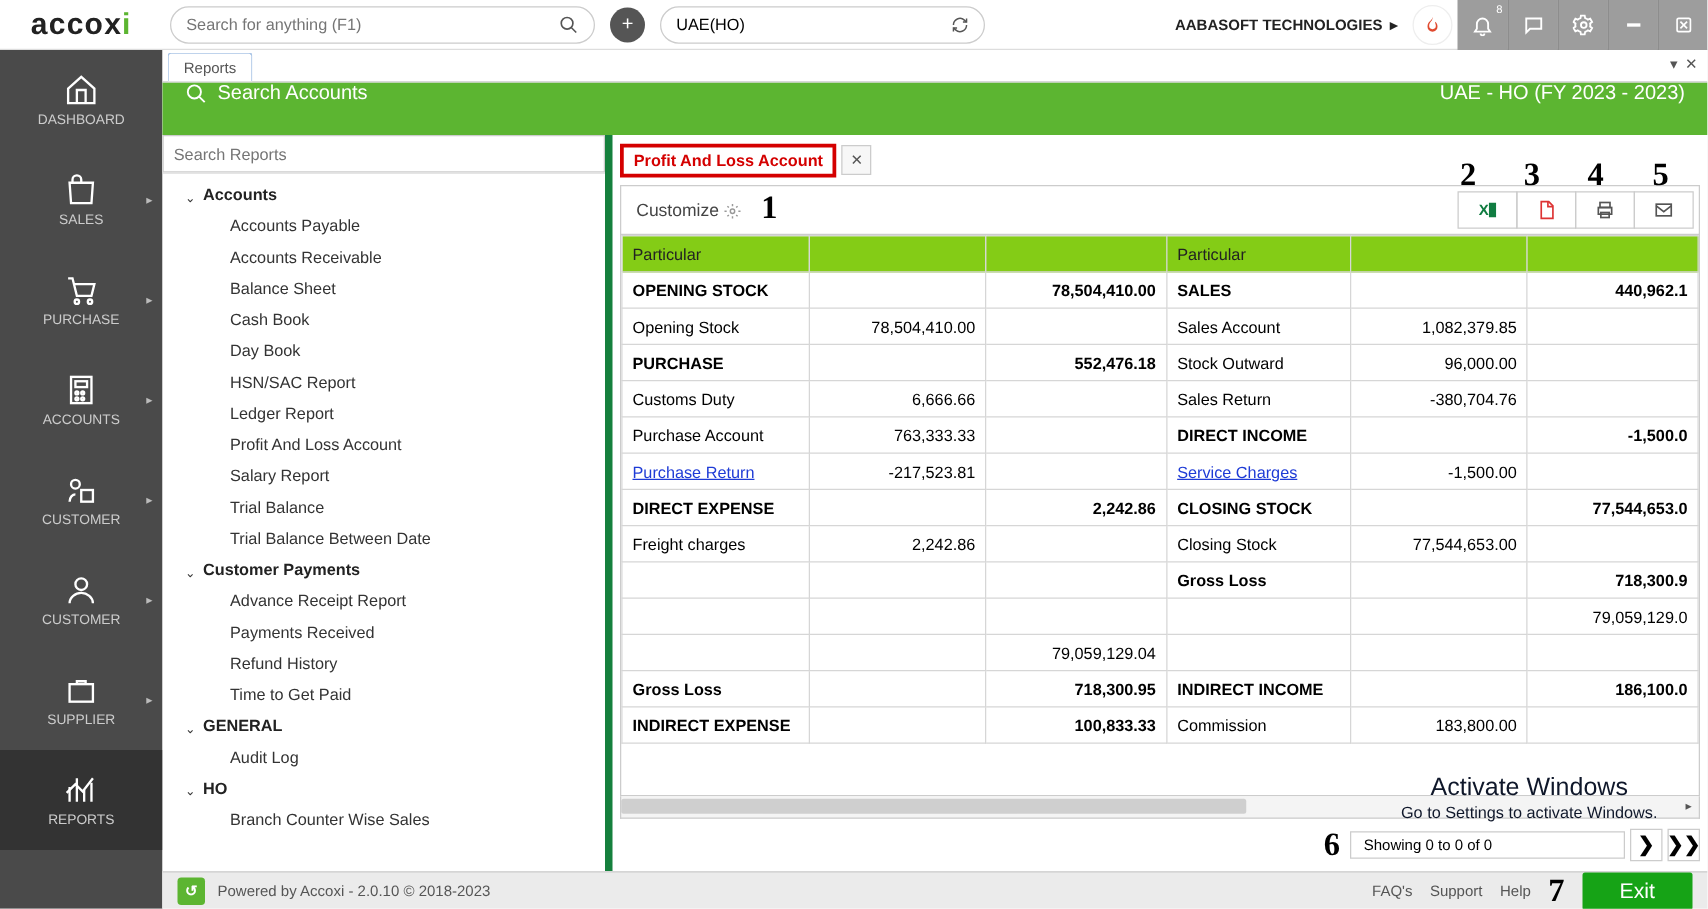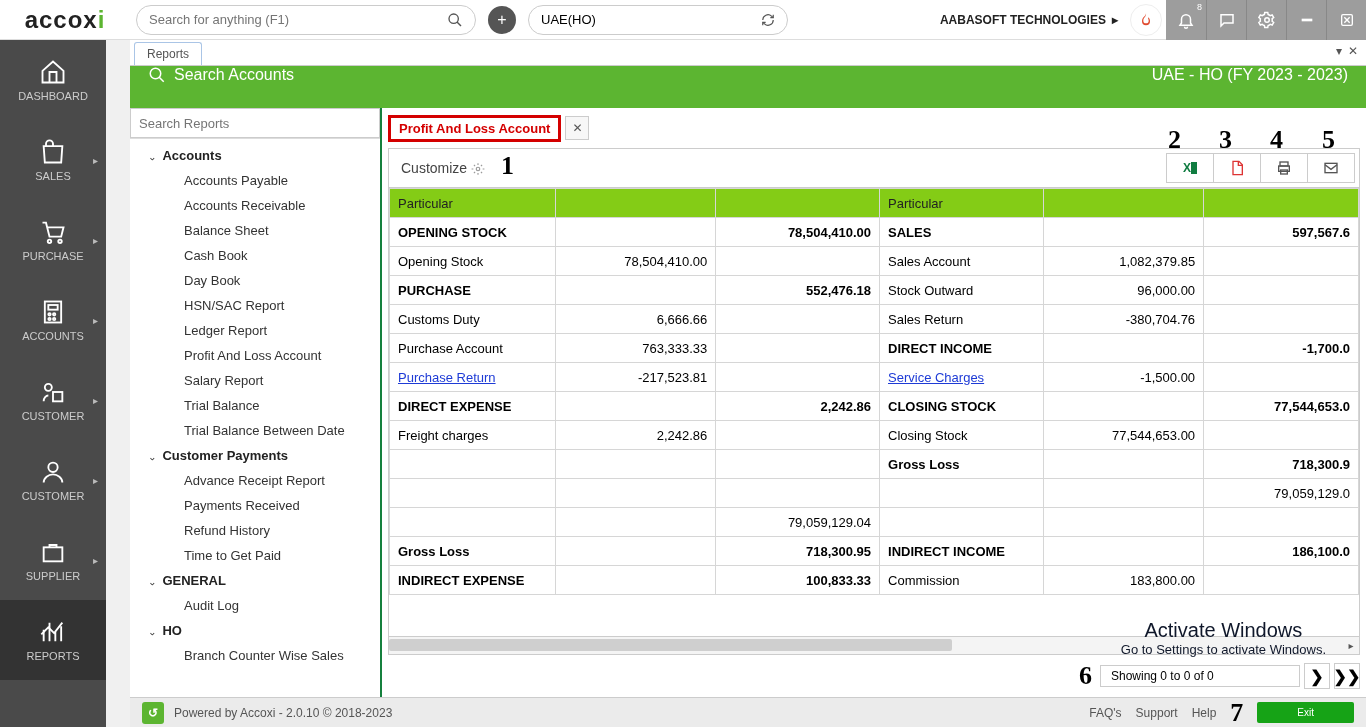--- a/index.html
+++ b/index.html
@@ -12,33 +12,33 @@
 .search-box .sicon{color:#555}
 .plus-btn{width:28px;height:28px;border-radius:50%;background:#555;color:#fff;display:flex;align-items:center;justify-content:center;margin:0 12px;font-size:16px}
 .branch-box{flex:0 0 260px;height:30px;border:1px solid #ccc;border-radius:15px;display:flex;align-items:center;padding:0 12px;justify-content:space-between;font-size:13px}
 .topbar-spacer{flex:1}
 .company{font-size:12px;font-weight:600;color:#222;display:flex;align-items:center;gap:6px}
 .top-icons{display:flex;align-items:center;height:40px;margin-left:12px}
 .top-icons .flame{width:32px;height:32px;border-radius:50%;border:1px solid #eee;display:flex;align-items:center;justify-content:center;margin-right:4px}
 .top-icons .gbox{width:40px;height:40px;display:flex;align-items:center;justify-content:center;background:#9d9d9d;color:#fff;position:relative}
 .top-icons .gbox.sep{border-left:1px solid #888}
 .badge{position:absolute;top:2px;right:4px;font-size:9px;color:#fff}
-.sidebar{position:absolute;left:0;top:40px;width:106px;bottom:0;background:#4a4a4a;display:flex;flex-direction:column}
+.sidebar{position:absolute;left:0;top:40px;width:130px;bottom:0;background:#4a4a4a;display:flex;flex-direction:column}
 .nav-item{height:80px;display:flex;flex-direction:column;align-items:center;justify-content:center;color:#ccc;font-size:11px;position:relative;cursor:pointer}
 .nav-item.active{background:#333}
 .nav-item .nicon{font-size:26px;margin-bottom:4px;color:#fff}
 .nav-item .chev{position:absolute;right:8px;top:50%;transform:translateY(-50%);color:#bbb;font-size:10px}
 .main{position:absolute;left:130px;top:40px;right:0;bottom:0;background:#fff;display:flex;flex-direction:column}
 .tabs{height:26px;display:flex;align-items:flex-end;border-bottom:1px solid #ccc;padding-left:4px;position:relative}
 .tab{padding:4px 12px;border:1px solid #aac5e6;border-bottom:none;font-size:12px;background:#fff;color:#555;border-radius:3px 3px 0 0}
 .tab-close-controls{position:absolute;right:8px;top:4px;display:flex;gap:6px;font-size:12px;color:#555}
 .green-bar{height:42px;background:#5cb531;color:#fff;display:flex;align-items:flex-start;padding:0 18px;justify-content:space-between;font-size:16px}
 .green-bar .sa{display:flex;align-items:center;gap:8px}
 .content{flex:1;display:flex;overflow:hidden}
-.left-panel{width:252px;border-right:2px solid #15803d;display:flex;flex-direction:column}
+.left-panel{width:360px;border-right:6px solid #15803d;display:flex;flex-direction:column}
 .search-reports{height:30px;border:1px solid #ccc;margin:0;padding:0 8px;font-size:13px;outline:none}
 .tree{flex:1;overflow-y:auto;border-top:1px solid #ddd;padding:4px 0;font-size:13px;position:relative}
 .tree .grp{padding:5px 10px 5px 18px;font-weight:700;color:#222;cursor:pointer}
 .tree .grp::before{content:"⌃";display:inline-block;transform:rotate(180deg);margin-right:6px;font-size:10px;color:#333;font-weight:400}
 .tree .leaf{padding:5px 10px 5px 54px;color:#333;cursor:pointer}
 .tree::-webkit-scrollbar{width:14px}
 .tree::-webkit-scrollbar-thumb{background:#c0c0c0;border-radius:2px}
 .tree::-webkit-scrollbar-track{background:#f0f0f0}
 .right-panel{flex:1;display:flex;flex-direction:column;padding:6px 6px 0 6px;position:relative}
 .doc-tabs{display:flex;align-items:center;height:28px}
@@ -54,28 +54,28 @@
 table{border-collapse:collapse;width:100%;font-size:13px}
 th,td{border:1px solid #d6d6d6;padding:6px 8px;text-align:left;height:29px;white-space:nowrap}
 th{font-weight:400;background:#84cc16;color:#222}
 td.num{text-align:right}
 td.bold{font-weight:700}
 a.lnk{color:#1e3bd6;text-decoration:underline}
 .hscroll{height:18px;border:1px solid #ccc;border-top:none;background:#f4f4f4;position:relative}
 .hscroll .thumb{position:absolute;left:0;top:2px;height:12px;width:58%;background:#cfcfcf;border-radius:2px}
 .hscroll .rbtn{position:absolute;right:0;top:0;width:16px;height:16px;display:flex;align-items:center;justify-content:center;font-size:10px;color:#555}
 .pager{display:flex;justify-content:flex-end;align-items:center;padding:6px 0;gap:4px}
-.pager-info{border:1px solid #ccc;padding:3px 10px;font-size:12px;width:200px}
+.pager-info{border:1px solid #ccc;padding:3px 10px;font-size:12px;width:220px}
 .pager-btn{width:26px;height:26px;border:1px solid #ccc;display:flex;align-items:center;justify-content:center;font-weight:700}
 .watermark{position:absolute;right:40px;bottom:40px;color:#0f172a;font-size:20px;text-align:center;pointer-events:none}
 .watermark .sub{font-size:13px}
 .footer{height:30px;background:#ebebeb;border-top:1px solid #ccc;display:flex;align-items:center;padding:0 12px;font-size:12px;color:#555}
 .footer .logo-sm{width:22px;height:22px;background:#5cb531;border-radius:3px;margin-right:10px;color:#fff;display:flex;align-items:center;justify-content:center;font-weight:700}
 .footer .links{margin-left:auto;display:flex;gap:14px;align-items:center}
-.exit-btn{background:#16a316;color:#fff;padding:5px 40px;border-radius:2px;font-size:10px}
+.exit-btn{background:#16a316;color:#fff;padding:5px 30px;border-radius:2px;font-size:17px}
 .xl-icon{color:#107c41;font-weight:700;font-size:12px;display:flex;align-items:center}
 svg{display:block}
 </style>
 </head>
 <body>
 
 <div class="topbar">
   <div class="logo">
       <span>accox</span>
       <span class="x">i</span>
@@ -336,21 +336,21 @@
             <th style="width:140px"></th>
           </tr>
             </thead>
           <tbody id="pl-body">
               <tr>
                 <td class="bold">OPENING STOCK</td>
                 <td class="num"></td>
                 <td class="num bold">78,504,410.00</td>
                 <td class="bold">SALES</td>
                 <td class="num"></td>
-                <td class="num bold">597,567.6</td>
+                <td class="num bold">440,962.1</td>
               </tr>
               <tr>
                 <td>Opening Stock</td>
                 <td class="num">78,504,410.00</td>
                 <td class="num"></td>
                 <td>Sales Account</td>
                 <td class="num">1,082,379.85</td>
                 <td class="num"></td>
               </tr>
               <tr>
@@ -368,21 +368,21 @@
                 <td>Sales Return</td>
                 <td class="num">-380,704.76</td>
                 <td class="num"></td>
               </tr>
               <tr>
                 <td>Purchase Account</td>
                 <td class="num">763,333.33</td>
                 <td class="num"></td>
                 <td class="bold">DIRECT INCOME</td>
                 <td class="num"></td>
-                <td class="num bold">-1,700.0</td>
+                <td class="num bold">-1,500.0</td>
               </tr>
               <tr>
                 <td><a class="lnk">Purchase Return</a></td>
                 <td class="num">-217,523.81</td>
                 <td class="num"></td>
                 <td><a class="lnk">Service Charges</a></td>
                 <td class="num">-1,500.00</td>
                 <td class="num"></td>
               </tr>
               <tr>

